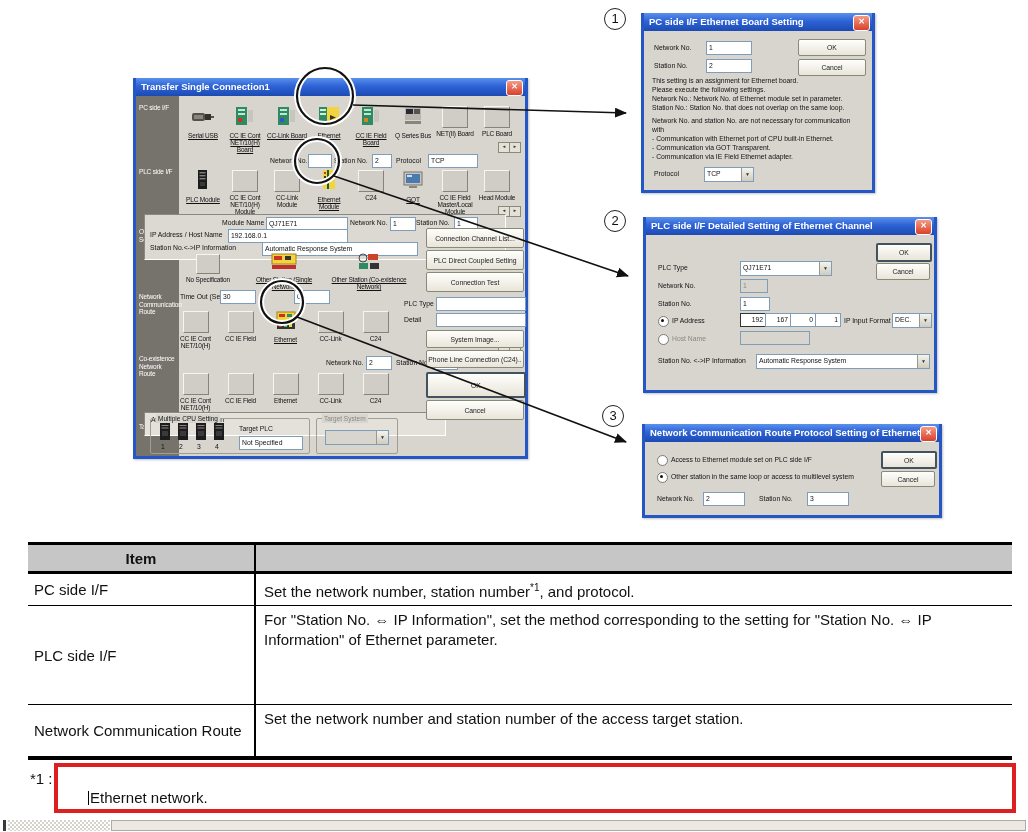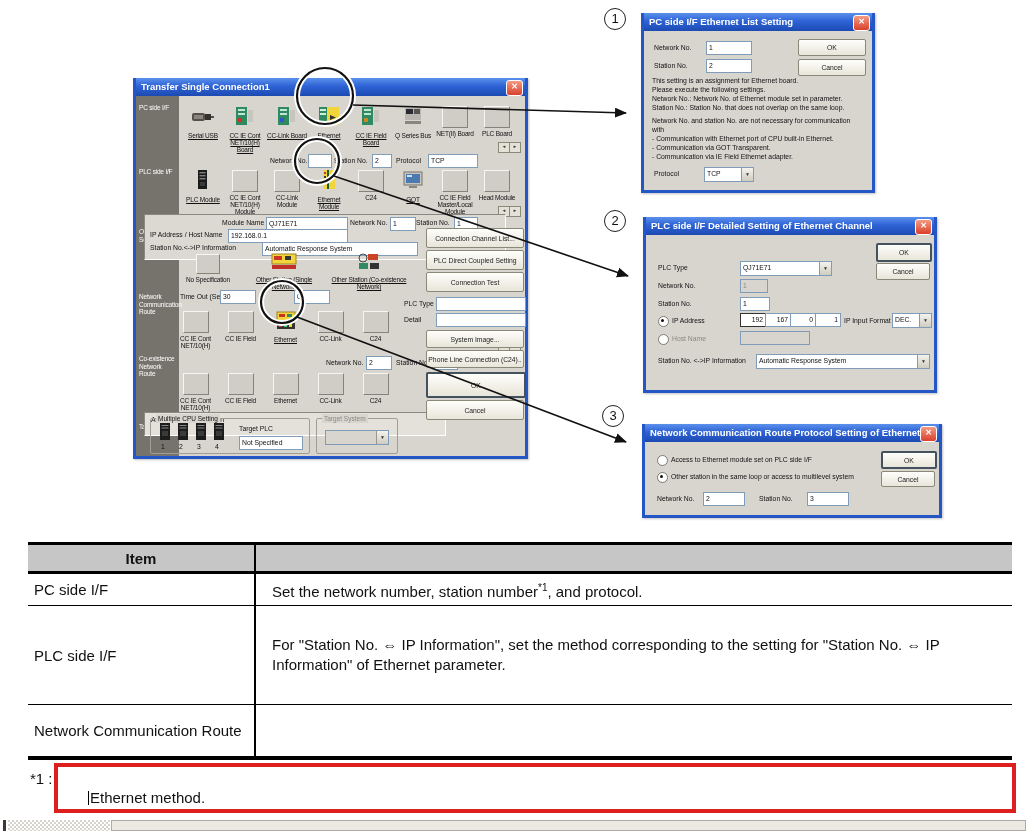--- a/index.html
+++ b/index.html
@@ -34,21 +34,21 @@
   .u{text-decoration:underline;}
   .spin{position:absolute;width:10px;height:9px;background:#e4e1d6;border:1px solid #8a8878;font-size:4.5px;line-height:8px;text-align:center;color:#333;}
   .marker{position:absolute;width:20px;height:20px;border:1.6px solid #222;border-radius:50%;font-size:13px;line-height:20px;text-align:center;background:#fff;}
   
   .tbl{position:absolute;left:28px;top:542px;width:984px;font-size:15px;}
   .thead{display:flex;background:#c6c6c6;border-top:3px solid #000;border-bottom:3px solid #000;height:26px;font-weight:bold;gap:20px;}
   .trow{display:flex;border-bottom:1px solid #000;background:#fff;}
   .trow.last{border-bottom:4px solid #000;}
   .citem{width:228px;border-right:2px solid #000;flex:none;display:flex;align-items:center;padding-left:6px;box-sizing:border-box;}
   .citem.hd{justify-content:center;padding-left:0;}
-  .cdesc{flex:1;display:flex;flex-direction:column;justify-content:center;padding:4px 16px;box-sizing:border-box;line-height:20px;}
+  .cdesc{flex:1;display:flex;flex-direction:column;justify-content:flex-start;padding:4px 8px;box-sizing:border-box;line-height:20px;}
   .cdesc.hd{align-items:center;justify-content:center;padding:0;}
   sup{font-size:10px;}
   .fnmark{position:absolute;left:30px;top:770px;font-size:15px;}
   .redbox{position:absolute;left:54px;top:763px;width:954px;height:42px;border:4px solid #dd1f1f;background:#fff;}
   .fnline{position:absolute;left:30px;font-size:15px;white-space:nowrap;}
   .cursorbar{display:inline-block;width:1px;height:14px;background:#000;vertical-align:-2px;margin-right:1px;}
   
   .bstrip{position:absolute;left:0;top:819px;width:1028px;height:13px;}
   .checker{position:absolute;left:8px;top:1px;width:102px;height:11px;background:conic-gradient(#fff 25%,#d6d3cc 0 50%,#fff 0 75%,#d6d3cc 0);background-size:4px 4px;}
   .thumb{position:absolute;left:111px;top:1px;width:915px;height:11px;background:#ece9e2;border:1px solid #aeaba4;box-sizing:border-box;}
@@ -347,21 +347,21 @@
   <div class="fld" style="left:300px;top:219px;width:84px;"></div>
   <div class="lbl" style="left:268px;top:238px;">Detail</div>
   <div class="fld" style="left:300px;top:235px;width:84px;"></div>
   <div class="btn" style="left:290px;top:252px;width:96px;height:16px;">System Image...</div>
   <div class="btn" style="left:290px;top:272px;width:96px;height:16px;">Phone Line Connection (C24)..</div>
   <div class="btn def" style="left:290px;top:294px;width:96px;height:22px;">OK</div>
   <div class="btn" style="left:290px;top:322px;width:96px;height:18px;">Cancel</div>
 </div>
 
 <div class="win" style="left:641px;top:13px;width:228px;height:177px;">
-  <div class="tbar"><span>PC side I/F Ethernet List Setting</span>
+  <div class="tbar"><span>PC side I/F Ethernet Board Setting</span>
     <div class="xbtn">✕</div>
   </div>
   <div class="lbl" style="left:10px;top:31px;">Network No.</div>
   <div class="fld" style="left:62px;top:28px;width:40px;">1</div>
   <div class="btn" style="left:154px;top:26px;width:66px;height:15px;">OK</div>
   <div class="lbl" style="left:10px;top:49px;">Station No.</div>
   <div class="fld" style="left:62px;top:46px;width:40px;">2</div>
   <div class="btn" style="left:154px;top:46px;width:66px;height:15px;">Cancel</div>
   <div class="lbl" style="left:8px;top:64px;">This setting is an assignment for Ethernet board.</div>
   <div class="lbl" style="left:8px;top:73px;">Please execute the following settings.</div>
@@ -446,26 +446,29 @@
     </div>
   </div>
   <div class="trow" style="height:98px;">
     <div class="citem">PLC side I/F</div>
     <div class="cdesc">
       <div>For "Station No. ⇔ IP Information", set the method corresponding to the setting for "Station No. ⇔ IP Information" of Ethernet parameter.</div>
     </div>
   </div>
   <div class="trow last" style="height:51px;">
     <div class="citem">Network Communication Route</div>
+    <div class="cdesc">
+      <div>Set the network number and station number of the access target station.</div>
+    </div>
   </div>
 </div>
 
 <div class="fnmark">*1 :</div>
 <div class="redbox">
-  <div class="fnline" style="top:22px;"><span class="cursorbar"></span><span>Ethernet method.</span></div>
+  <div class="fnline" style="top:22px;"><span class="cursorbar"></span><span>Ethernet network.</span></div>
 </div>
 
 <div class="bstrip">
   <div class="bnub"></div>
   <div class="checker"></div>
   <div class="thumb"></div>
 </div>
 
 <svg style="position:absolute;left:0;top:0;width:1028px;height:832px;pointer-events:none;z-index:40;" viewBox="0 0 1028 832">
   <defs>

